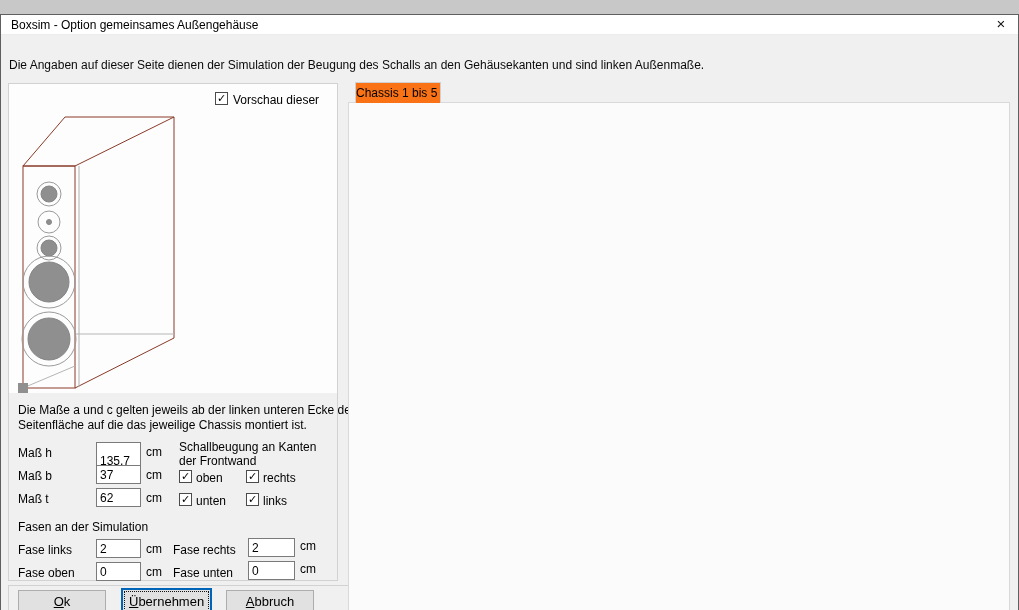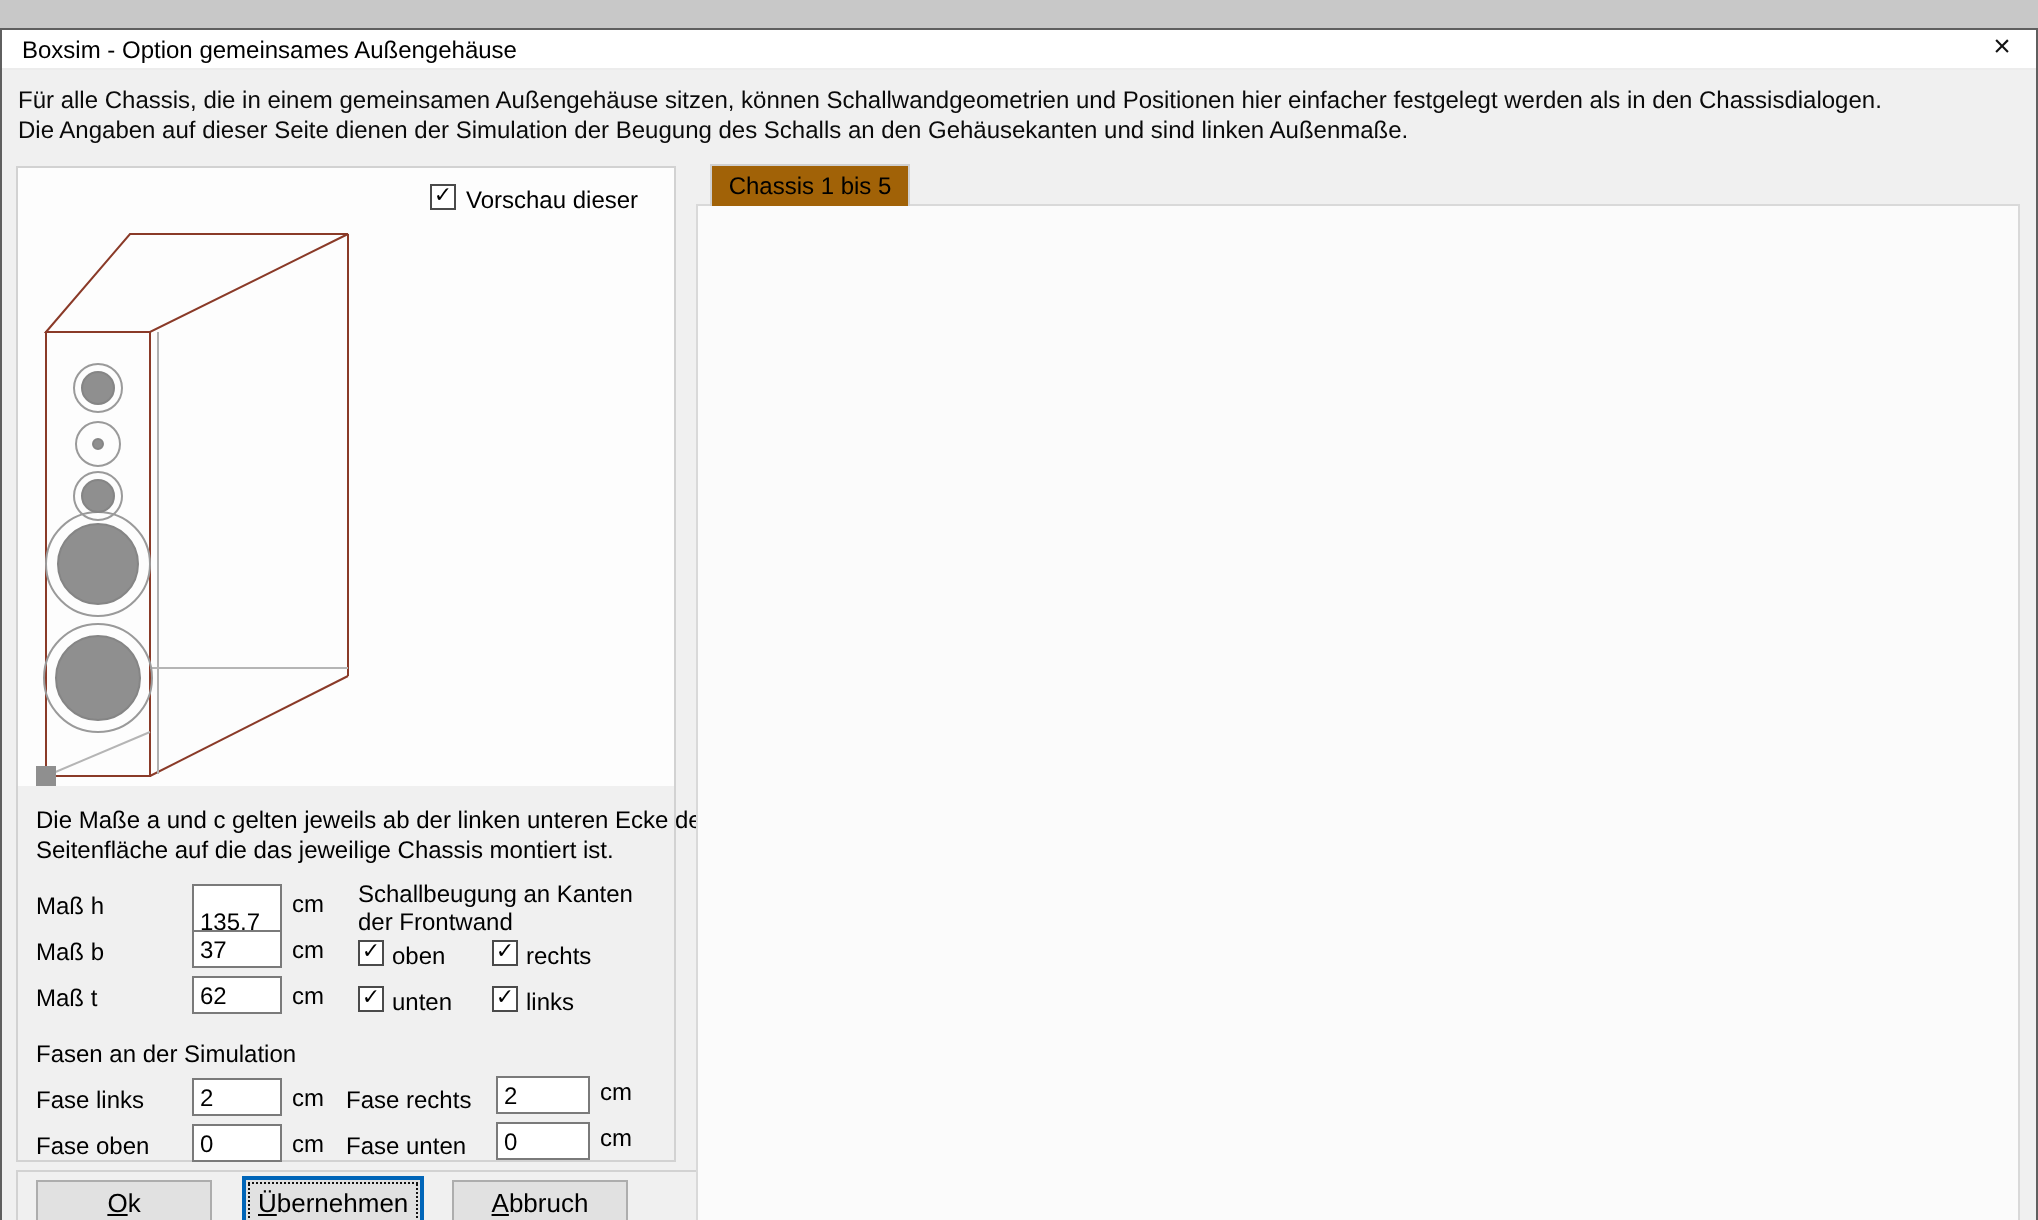--- a/index.html
+++ b/index.html
@@ -14,39 +14,38 @@
   .intro-line{position:absolute;left:8px;white-space:nowrap;font-size:12px;color:#0a0a0a;}
   .panel{position:absolute;border:1px solid #d2d2d2;background:#f0f0f0;box-sizing:border-box;}
   #preview-white{position:absolute;left:0;top:0;width:100%;height:309px;background:#fdfdfd;}
   .lbl{position:absolute;font-size:12px;white-space:nowrap;color:#000;}
   .lbl2{line-height:14px;}
   .tinput{position:absolute;background:#fff;border:1px solid #7a7a7a;box-sizing:border-box;font-family:inherit;font-size:12px;padding:0 3px;color:#000;}
   .cb{position:absolute;width:13px;height:13px;background:#fff;border:1px solid #4a4a4a;box-sizing:border-box;font-size:11px;line-height:11px;text-align:center;color:#000;cursor:default;}
   .combo{position:absolute;background:#e4e4e4;border:1px solid #979797;box-sizing:border-box;cursor:default;}
   .combo .combo-text{position:absolute;left:6px;top:3px;font-size:12px;white-space:nowrap;}
   .chev{position:absolute;right:8px;top:6px;width:6px;height:6px;border-right:1px solid #444;border-bottom:1px solid #444;transform:rotate(45deg);}
-  #tab{position:absolute;left:354px;top:67px;width:100px;height:21px;background:#a16207;border:1px solid #d0d0d0;border-bottom:none;box-sizing:border-box;z-index:3;text-align:center;line-height:20px;cursor:default;}
+  #tab{position:absolute;left:354px;top:67px;width:86px;height:21px;background:#f97316;border:1px solid #d0d0d0;border-bottom:none;box-sizing:border-box;z-index:3;line-height:20px;cursor:default;}
   #tabpane{position:absolute;left:347px;top:87px;width:662px;height:510px;background:#fbfbfb;border:1px solid #d9d9d9;box-sizing:border-box;z-index:1;}
   .group{position:absolute;border:1px solid #d4d4d4;background:#ededed;box-sizing:border-box;}
   .group-title{position:absolute;top:-8px;left:7px;background:#ededed;padding:0 3px;font-size:12px;white-space:nowrap;}
   .btn{position:absolute;background:#e1e1e1;border:1px solid #adadad;box-sizing:border-box;text-align:center;font-size:13px;line-height:20px;cursor:default;}
   #apply-button{border:2px solid #0065b8;outline:1px dotted #111;outline-offset:-4px;line-height:21px;}
   u{text-decoration:underline;}
 </style>
 </head>
 <body>
 
 <div id="window">
 
   <div id="titlebar">
     <span id="title-text">Boxsim - Option gemeinsames Außengehäuse</span>
     <span id="close-btn"><span>×</span></span>
   </div>
 
-  <div class="intro-line" style="top:28px">Für alle Chassis, die in einem gemeinsamen Außengehäuse sitzen, können Schallwandgeometrien und Positionen hier einfacher festgelegt werden als in den Chassisdialogen.</div>
   <div class="intro-line" style="top:43px">Die Angaben auf dieser Seite dienen der Simulation der  Beugung des Schalls an den Gehäusekanten und sind linken Außenmaße.</div>
 
   <div class="panel" style="left:7px;top:68px;width:330px;height:498px">
     <div id="preview-white"></div>
 
     <span class="cb" style="left:206px;top:8px">✓</span>
     <span class="lbl" style="left:224px;top:9px">Vorschau dieser</span>
 
     <svg width="330" height="283" viewBox="0 0 330 283" style="position:absolute;left:0;top:26px">
       <g stroke="#8a3a28" fill="none" stroke-width="1">

